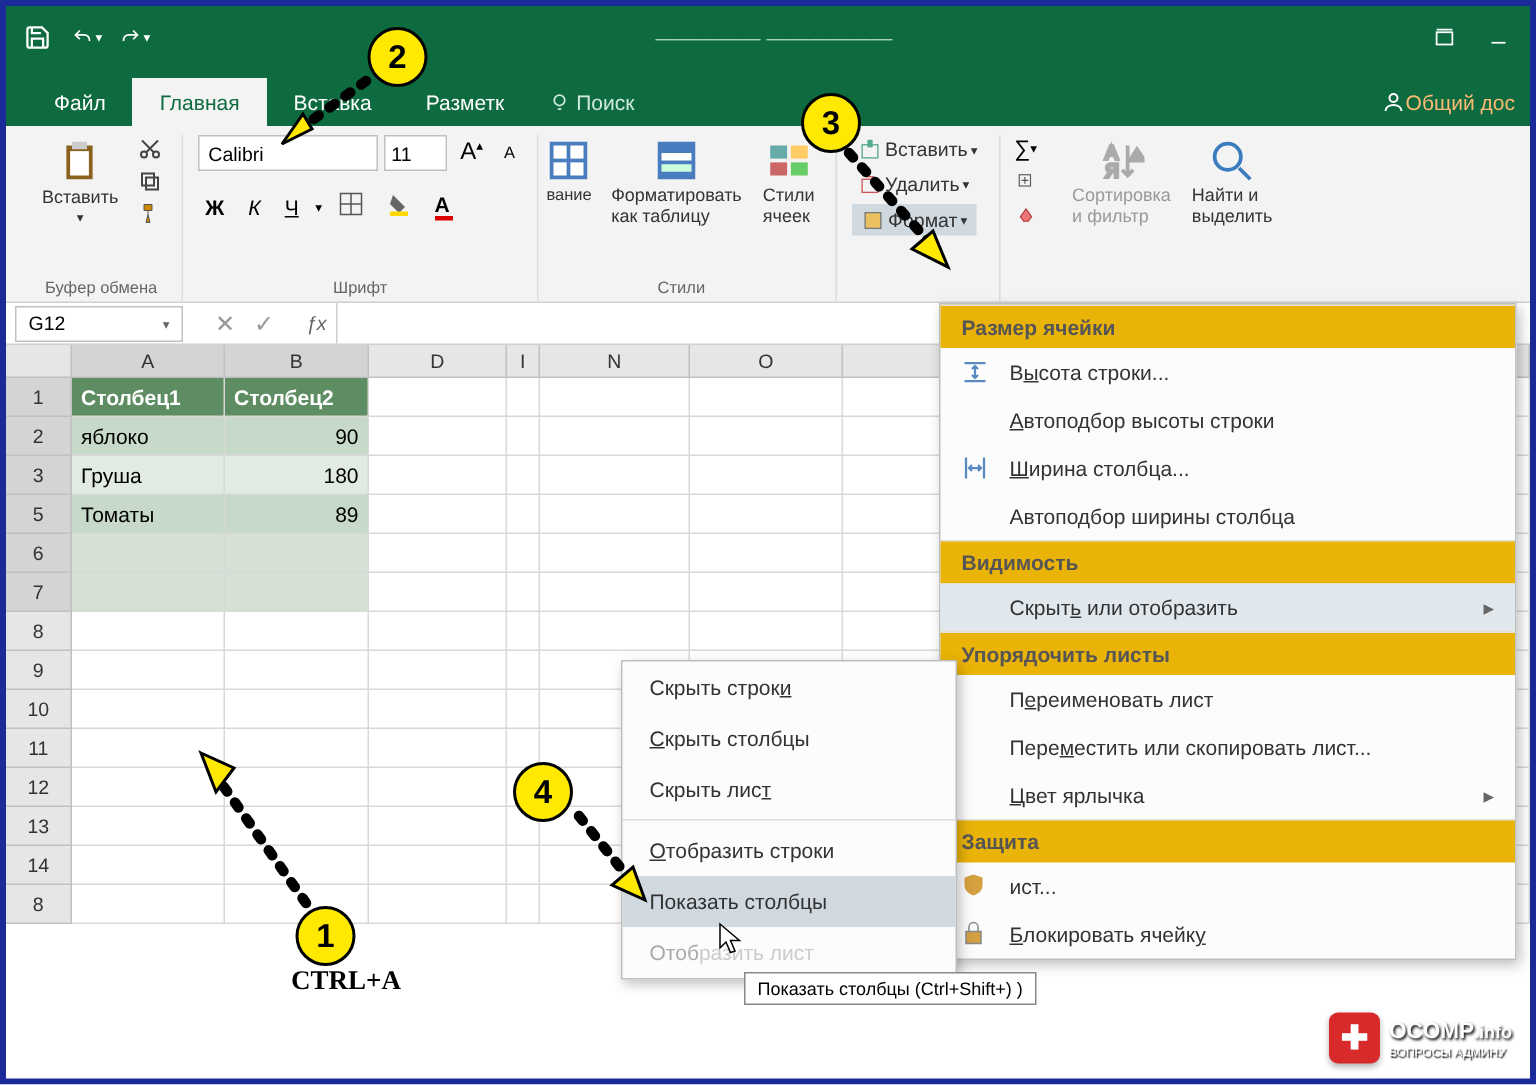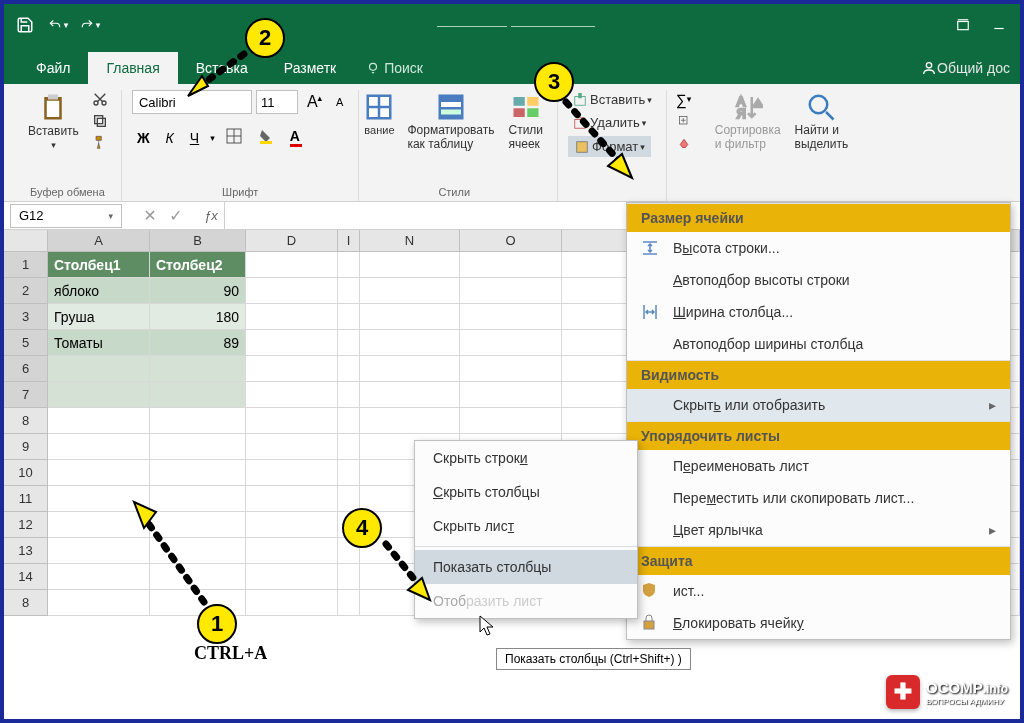--- a/index.html
+++ b/index.html
@@ -14,21 +14,21 @@
 .titlebar .doc-title { color: #a8d4bc; font-size: 14px; }
 .titlebar .window-btns { display: flex; gap: 10px; color: #fff; margin-left: 20px; }
 
 
 .tabbar { background: #0d6b3f; height: 38px; display: flex; align-items: flex-end; padding-left: 14px; }
 .tab { padding: 8px 18px; color: #fff; font-size: 14px; cursor: pointer; }
 .tab.active { background: #f3f3f3; color: #0d6b3f; }
 .tabbar .search { display: flex; align-items: center; color: #cfe8dc; font-size: 14px; padding: 8px 12px; }
 .tabbar .search svg { margin-right: 4px; }
 .tabbar .flex { flex: 1; }
-.tabbar .share { color: #e5e5e5; font-size: 14px; display: flex; align-items: center; padding: 8px 10px; }
+.tabbar .share { color: #fdba74; font-size: 14px; display: flex; align-items: center; padding: 8px 10px; }
 
 
 .ribbon { background: #f3f3f3; height: 118px; border-bottom: 1px solid #d0d0d0; display: flex; padding: 6px 10px 0; position: relative; }
 .group { padding: 0 10px; border-right: 1px solid #dcdcdc; display: flex; flex-direction: column; align-items: center; }
 .group:last-child { border-right: none; }
 .group .controls { display: flex; align-items: flex-start; gap: 6px; flex: 1; }
 .group .label { font-size: 11px; color: #666; padding: 3px 0; }
 .big-btn { display: flex; flex-direction: column; align-items: center; gap: 2px; font-size: 12px; color: #333; cursor: pointer; padding: 2px 4px; }
 .big-btn svg { width: 30px; height: 30px; }
 .small-col { display: flex; flex-direction: column; gap: 4px; }
@@ -559,20 +559,21 @@
           </svg></span>
         <span><span class="mnemonic">Б</span>локировать ячейк<span class="mnemonic">у</span></span>
       </div>
   </div>
 
   <div class="submenu">
     <div class="sm-item">Скрыть строк<span class="mnemonic">и</span></div>
     <div class="sm-item"><span class="mnemonic">С</span>крыть столбцы</div>
     <div class="sm-item">Скрыть лис<span class="mnemonic">т</span></div>
     <div style="height:1px;background:#ddd;margin:3px 0"></div>
+    <div class="sm-item"><span class="mnemonic">О</span>тобразить строки</div>
     <div class="sm-item hover">Показать столбцы</div>
     <div class="sm-item" style="color:#aaa">Отоб<span style="color:#ccc">разить лист</span></div>
   </div>
 
   <div class="tooltip">Показать столбцы (Ctrl+Shift+) )</div>
 
   <div class="balloon" style="top:600px;left:193px">1</div>
   <div class="balloon" style="top:14px;left:241px">2</div>
   <div class="balloon" style="top:58px;left:530px">3</div>
   <div class="balloon" style="top:504px;left:338px">4</div>

